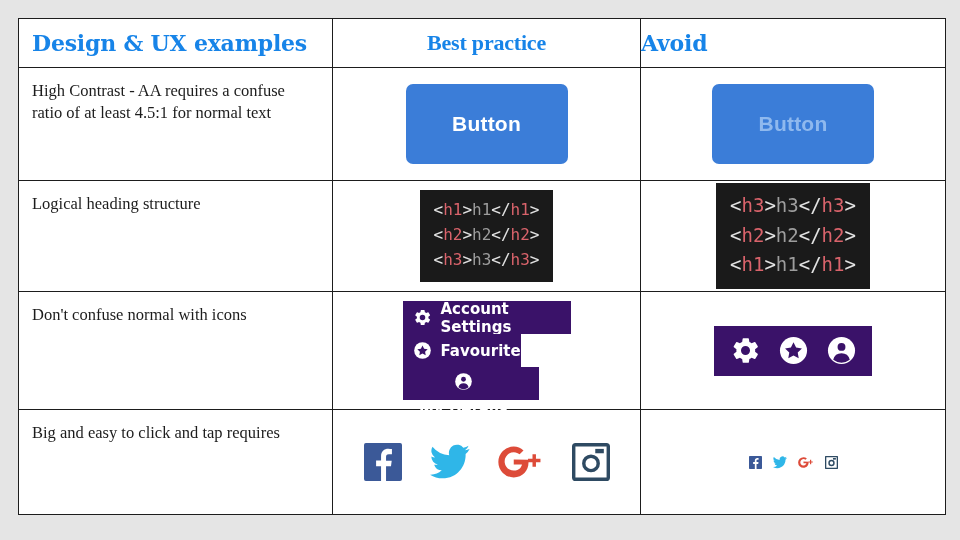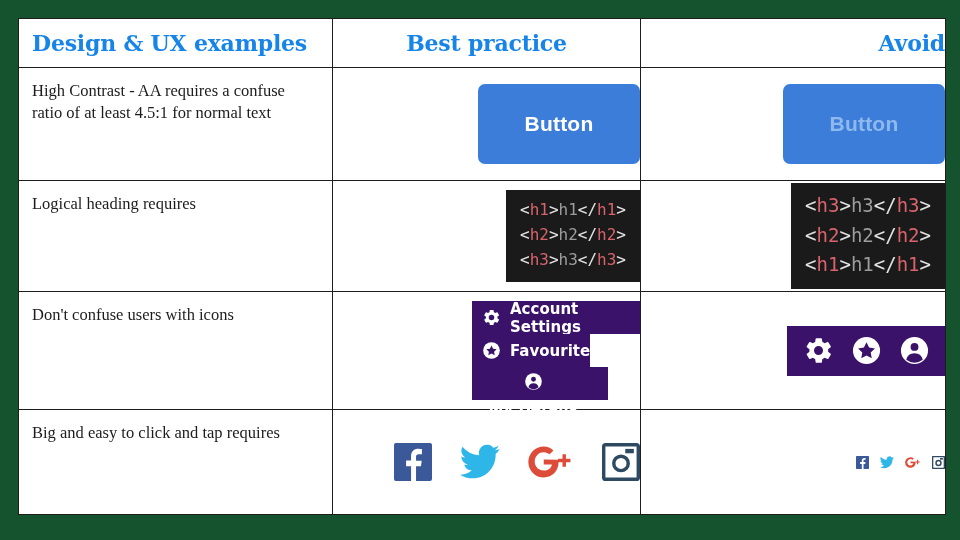--- a/index.html
+++ b/index.html
@@ -12,21 +12,21 @@
   }
   body {
     font-family: "Liberation Serif", serif;
     -webkit-font-smoothing: antialiased;
   }
 
   #sheet {
     position: relative;
     width: 960px;
     height: 540px;
-    background: #14532d;
+    background: #e5e5e5;
   }
 
   table.a11y-table {
     position: absolute;
     left: 18px;
     top: 18px;
     width: 927px;
     border-collapse: collapse;
     table-layout: fixed;
   }
@@ -49,38 +49,38 @@
   .head-label {
     color: #1784e8;
     font-family: "DejaVu Serif", "Liberation Serif", serif;
     font-weight: bold;
     font-size: 22px;
     letter-spacing: -0.2px;
     line-height: 1;
     white-space: nowrap;
   }
   .head-left  { padding-left: 13px; text-align: left; }
-  .head-mid   { text-align: center; }
-  .head-right { text-align: right; }
+  .head-mid   { text-align: center; font-family: Liberation Serif, serif; }
+  .head-right { text-align: left; }
 
   
   .desc {
     padding: 12px 14px 10px 13px;
     font-family: "Liberation Serif", serif;
     font-size: 16.5px;
     line-height: 1.33;
     color: #1c1c1c;
   }
   .cellbox {
     position: relative;
     width: 100%;
     height: 100%;
     display: flex;
     align-items: center;
-    justify-content: flex-end;
+    justify-content: center;
   }
 
   tr.r1 td { height: 112px; }
   tr.r2 td { height: 110px; }
   tr.r3 td { height: 117px; }
   tr.r4 td { height: 104px; }
 
   
   .btn {
     display: flex;
@@ -214,21 +214,21 @@
           <div class="cellbox">
             <div class="btn btn-bad">
               <span>Button</span>
             </div>
           </div>
         </td>
       </tr>
 
       <tr class="r2">
         <td>
-          <div class="desc">Logical heading requires</div>
+          <div class="desc">Logical heading structure</div>
         </td>
 
         <td>
           <div class="cellbox">
             <div class="code code-good">
               <div class="line">
                 <span class="br">&lt;</span><span class="tag">h1</span><span class="br">&gt;</span><span class="txt">h1</span><span class="br">&lt;/</span><span class="tag">h1</span><span class="br">&gt;</span>
               </div>
               <div class="line">
                 <span class="br">&lt;</span><span class="tag">h2</span><span class="br">&gt;</span><span class="txt">h2</span><span class="br">&lt;/</span><span class="tag">h2</span><span class="br">&gt;</span>
@@ -252,21 +252,21 @@
               <div class="line">
                 <span class="br">&lt;</span><span class="tag">h1</span><span class="br">&gt;</span><span class="txt">h1</span><span class="br">&lt;/</span><span class="tag">h1</span><span class="br">&gt;</span>
               </div>
             </div>
           </div>
         </td>
       </tr>
 
       <tr class="r3">
         <td>
-          <div class="desc">Don't confuse users with icons</div>
+          <div class="desc">Don't confuse normal with icons</div>
         </td>
 
         <td>
           <div class="cellbox">
             <div class="menu-stack">
 
               <div class="menu-item mi-1">
                 <span class="gl">
                   <svg width="19" height="19" viewBox="0 0 24 24" fill="#ffffff">
                     <path d="M19.4 13a7.6 7.6 0 0 0 .1-1 7.6 7.6 0 0 0-.1-1l2-1.6a.5.5 0 0 0 .1-.6l-1.9-3.2a.5.5 0 0 0-.6-.2l-2.3 1a7 7 0 0 0-1.7-1l-.4-2.5a.5.5 0 0 0-.5-.4h-3.8a.5.5 0 0 0-.5.4L9.4 5.4a7.3 7.3 0 0 0-1.7 1l-2.3-1a.5.5 0 0 0-.6.2L2.9 8.8a.5.5 0 0 0 .1.6L5 11a8 8 0 0 0 0 2l-2 1.6a.5.5 0 0 0-.1.6l1.9 3.2a.5.5 0 0 0 .6.2l2.3-1c.5.4 1.1.8 1.7 1l.4 2.5a.5.5 0 0 0 .5.4h3.8a.5.5 0 0 0 .5-.4l.4-2.5a7 7 0 0 0 1.7-1l2.3 1a.5.5 0 0 0 .6-.2l1.9-3.2a.5.5 0 0 0-.1-.6zM12 15.5A3.5 3.5 0 1 1 15.5 12 3.5 3.5 0 0 1 12 15.5z"></path>

